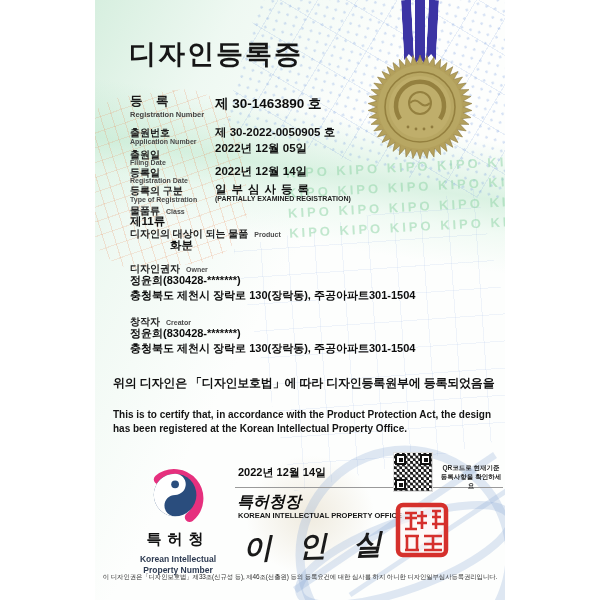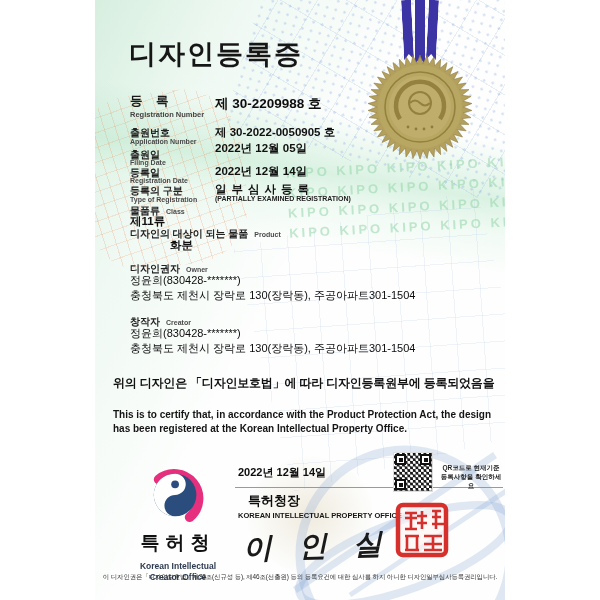--- a/index.html
+++ b/index.html
@@ -57,30 +57,30 @@
   .f-lab2 { left:35px; top:148px; } .f-en2 { left:35px; top:159px; } .f-val2 { left:120px; top:141px; }
   .f-lab3 { left:35px; top:166px; } .f-en3 { left:35px; top:177px; } .f-val3 { left:120px; top:164px; }
   .f-lab4 { left:35px; top:184px; } .f-en4 { left:35px; top:196px; }
   .f-val4 { left:120px; top:182px; letter-spacing:5px; }
   .f-val4sub { left:120px; top:195px; font-size:7px; font-weight:bold; color:#222; }
   .cls-lab { left:35px; top:204px; } .cls-val { left:35px; top:214px; }
   .prod-lab { left:35px; top:227px; } .prod-val { left:35px; top:238px;padding-left:40px; }
   .inline-en { font-size:7px; font-weight:bold; color:#4a4a4a; margin-left:6px; }
   .owner-lab { left:35px; top:262px; } .owner-name { left:35px; top:273px; } .owner-addr { left:35px; top:288px; }
   .creator-lab { left:35px; top:315px; } .creator-name { left:35px; top:326px; } .creator-addr { left:35px; top:341px; }
-  .name-val { font-size:11px; font-weight:400; color:#0d0d0d; }
+  .name-val { font-size:11px; font-weight:700; color:#0d0d0d; }
   .stmt-ko { left:18px; top:374px; width:382px; font-size:12px; font-weight:800; color:#111; line-height:18px; letter-spacing:-.2px; }
   .stmt-en { left:18px; top:408px; width:382px; font-size:10px; font-weight:bold; color:#141414; line-height:14px; }
   
   .logo-block { left:28px; top:462px; width:110px; text-align:center; }
-  .logo-ko { margin-top:2px; font-size:19px; font-weight:800; letter-spacing:6px; color:#111; }
+  .logo-ko { margin-top:2px; font-size:15px; font-weight:800; letter-spacing:6px; color:#111; }
   .logo-en { font-size:8.5px; font-weight:bold; color:#2e3b52; line-height:11px; margin-top:5px; }
   .issue-date { left:143px; top:465px; font-size:11px; font-weight:800; color:#0d0d0d; }
   .sig-line { left:140px; top:487px; width:268px; height:1px; background:#9a9a9a; }
-  .comm-ko { left:153px; top:492px; font-size:13px; font-weight:800; color:#0d0d0d; }
+  .comm-ko { left:142px; top:492px; font-size:16px; font-weight:800; color:#0d0d0d;font-style:italic; }
   .comm-en { left:143px; top:511px; font-size:7.5px; font-weight:800; color:#161616; line-height:9.5px; }
   .signature { left:148px; top:526px; width:180px; display:flex; gap:26px;
                font-size:29px; font-weight:bold; color:#1a1a1a; transform:rotate(-2deg); font-style:italic; }
   .qr { left:298px; top:452px; width:40px; height:40px; background:#fff; border:1px solid #ddd;
         background-image:
           linear-gradient(45deg,#161616 25%,transparent 25% 75%,#161616 75%),
           linear-gradient(45deg,#161616 25%,transparent 25% 75%,#161616 75%);
         background-position:0 0, 2.7px 2.7px; background-size:5.4px 5.4px; }
   .qr-eye { position:absolute; width:11px; height:11px; border:2.5px solid #111; background:#fff;
             display:flex; align-items:center; justify-content:center; }
@@ -132,21 +132,21 @@
       <circle cx="40" cy="72" r="1.4" fill="#8f7b3e"></circle>
         <circle cx="48" cy="74" r="1.4" fill="#8f7b3e"></circle>
       <circle cx="56" cy="74" r="1.4" fill="#8f7b3e"></circle>
         <circle cx="64" cy="72" r="1.4" fill="#8f7b3e"></circle>
     </svg>
 
     <div class="abs title">디자인등록증</div>
 
     <div class="abs reg-ko">등 록</div>
     <div class="abs reg-en">Registration Number</div>
-    <div class="abs reg-val">제 30-2209988 호</div>
+    <div class="abs reg-val">제 30-1463890 호</div>
 
     <div class="abs lab-ko f-lab1">출원번호</div>
     <div class="abs lab-en f-en1">Application Number</div>
     <div class="abs val f-val1">제 30-2022-0050905 호</div>
 
     <div class="abs lab-ko f-lab2">출원일</div>
     <div class="abs lab-en f-en2">Filing Date</div>
     <div class="abs val f-val2">2022년 12월 05일</div>
 
     <div class="abs lab-ko f-lab3">등록일</div>
@@ -190,21 +190,21 @@
     <div class="abs logo-block">
       <svg width="62" height="62" viewBox="0 0 64 64">
         <path d="M12,18 A25,25 0 1 1 44,57" stroke="#e6307e" stroke-width="10" fill="none" stroke-linecap="round"></path>
         <circle cx="29" cy="34" r="22" fill="#2a4d7d"></circle>
         <path d="M29,56 A22,22 0 0 1 29,12 A11,11 0 0 1 29,34 A11,11 0 0 0 29,56 Z" fill="#ffffff"></path>
         <circle cx="29" cy="23" r="4" fill="#2a4d7d"></circle>
       </svg>
       <div class="logo-ko">특허청</div>
       <div class="logo-en">
         <div>Korean Intellectual</div>
-        <div>Creator Office</div>
+        <div>Property Number</div>
       </div>
     </div>
 
     <div class="abs issue-date">2022년 12월 14일</div>
     <div class="abs sig-line"></div>
     <div class="abs comm-ko">특허청장</div>
     <div class="abs comm-en">
       <div>KOREAN INTELLECTUAL PROPERTY OFFICE</div>
     </div>
     <div class="abs signature">

